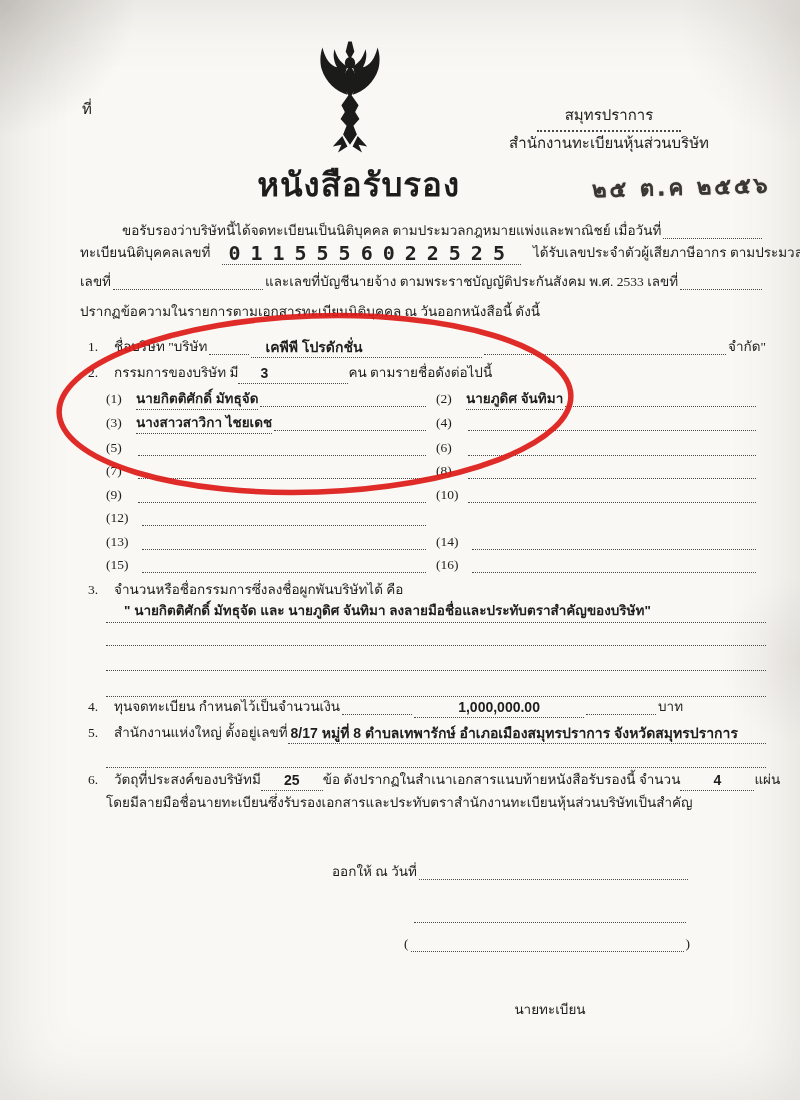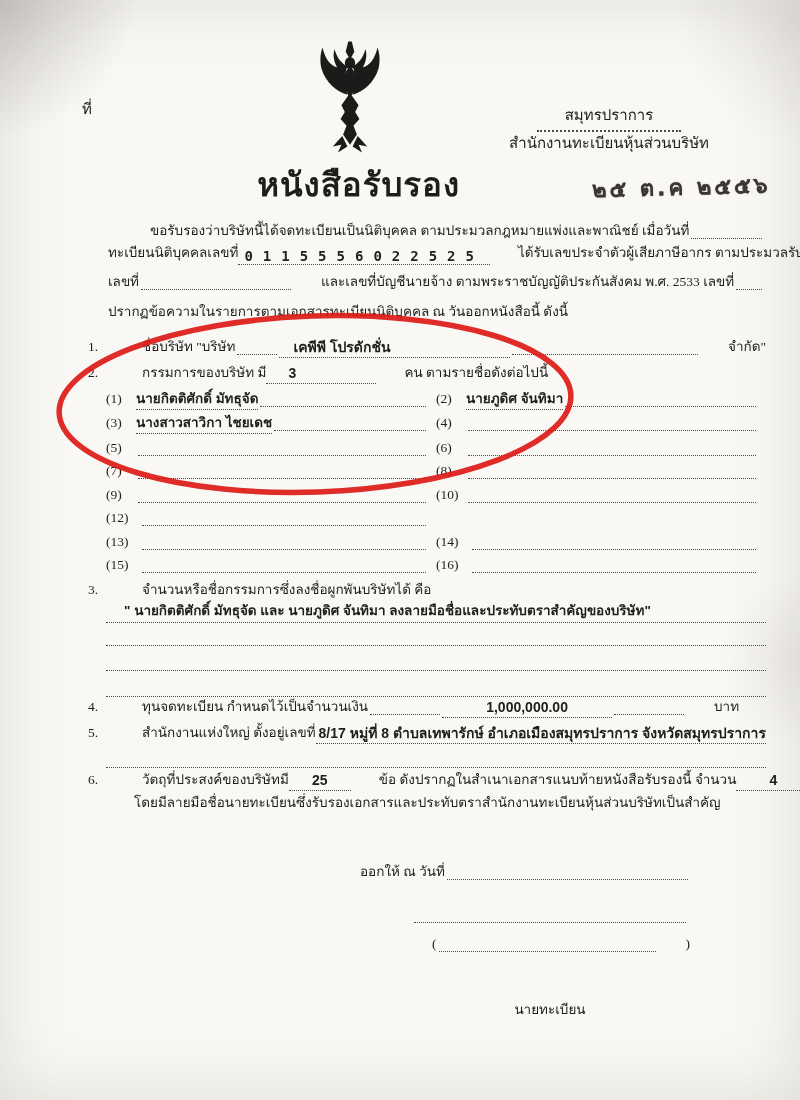--- a/index.html
+++ b/index.html
@@ -15,31 +15,31 @@
     color:#1d1d1b;
   }
   .abs{position:absolute;}
   .row{position:absolute;display:flex;align-items:flex-end;font-size:13.5px;line-height:1.55;}
   .num{flex:0 0 26px;}
   .dots{flex:1 1 auto;border-bottom:1.8px dotted #4a4a48;margin:0 2px 3px;height:0;}
   .dots.w40{flex:0 0 40px;}
   .dots.w70{flex:0 0 70px;}
   .dots.w150{flex:0 0 150px;}
   .fillval{border-bottom:1.8px dotted #4a4a48;font-family:"Liberation Sans", sans-serif;font-weight:700;font-size:14px;line-height:1.45;}
-  .lbl{white-space:nowrap;margin-left:28px;}
+  .lbl{white-space:nowrap;}
   .hdr-office{font-size:15px;text-align:center;line-height:1.55;}
   .hdr-office .ul{display:inline-block;border-bottom:2px dotted #4a4a48;padding:0 28px 3px;}
   .doc-title{font-size:33px;font-weight:700;text-align:right;letter-spacing:1px;}
   .stamp{
     font-family:"DejaVu Sans", sans-serif;font-weight:700;font-size:22px;letter-spacing:3px;
     color:#3a3733;transform:rotate(-1.5deg);text-shadow:0 0 1px rgba(60,55,50,.8);white-space:nowrap;
   }
   .regnum{
     flex:0 0 auto;border-bottom:1.8px dotted #4a4a48;
-    font-family:"DejaVu Sans Mono", monospace;font-weight:600;font-size:14px;letter-spacing:10px;
+    font-family:"DejaVu Sans Mono", monospace;font-weight:600;font-size:20px;letter-spacing:10px;
     line-height:1.05;padding:0 6px;margin-bottom:-1px;color:#222;
   }
   .dirrow{position:absolute;left:106px;width:660px;display:flex;font-size:13.5px;line-height:1.55;}
   .dcell{flex:0 0 50%;display:flex;align-items:flex-end;box-sizing:border-box;padding-right:8px;}
   .dnum{flex:0 0 30px;}
   .dname{font-family:"Liberation Sans", sans-serif;font-weight:700;font-size:13.5px;border-bottom:1.8px dotted #4a4a48;white-space:nowrap;line-height:1.5;}
   .emptyline{position:absolute;left:106px;width:660px;border-bottom:1.8px dotted #4a4a48;height:16px;}
   .quoteval{flex:1;border-bottom:1.8px dotted #4a4a48;font-family:"Liberation Sans", sans-serif;font-weight:700;font-size:13.5px;padding-left:18px;white-space:nowrap;line-height:1.55;}
   .center{text-align:center;}
   .annotation-svg{position:absolute;left:0;top:0;pointer-events:none;}
@@ -74,21 +74,21 @@
   </div>
 
   <div class="abs doc-title" style="left:180px;top:158px;width:280px;">หนังสือรับรอง</div>
 
   <div class="abs stamp" style="left:592px;top:170px;">๒๕ ต.ค ๒๕๕๖</div>
 
   <div class="row" style="left:80px;top:221px;width:684px;">
     <span class="lbl" style="padding-left:42px;">ขอรับรองว่าบริษัทนี้ได้จดทะเบียนเป็นนิติบุคคล ตามประมวลกฎหมายแพ่งและพาณิชย์ เมื่อวันที่</span>
       <span class="dots"></span>
   </div>
-  <div class="row" style="left:80px;top:243px;width:684px;">
+  <div class="row" style="left:80px;top:243px;width:684px;gap:12px;">
     <span class="lbl">ทะเบียนนิติบุคคลเลขที่</span>
     <span class="regnum">0115556022525</span>
     <span class="lbl">ได้รับเลขประจำตัวผู้เสียภาษีอากร ตามประมวลรัษฎากร</span>
   </div>
   <div class="row" style="left:80px;top:272px;width:684px;">
     <span class="lbl">เลขที่</span>
       <span class="dots w150"></span>
     <span class="lbl">และเลขที่บัญชีนายจ้าง ตามพระราชบัญญัติประกันสังคม พ.ศ. 2533 เลขที่</span>
       <span class="dots"></span>
   </div>

